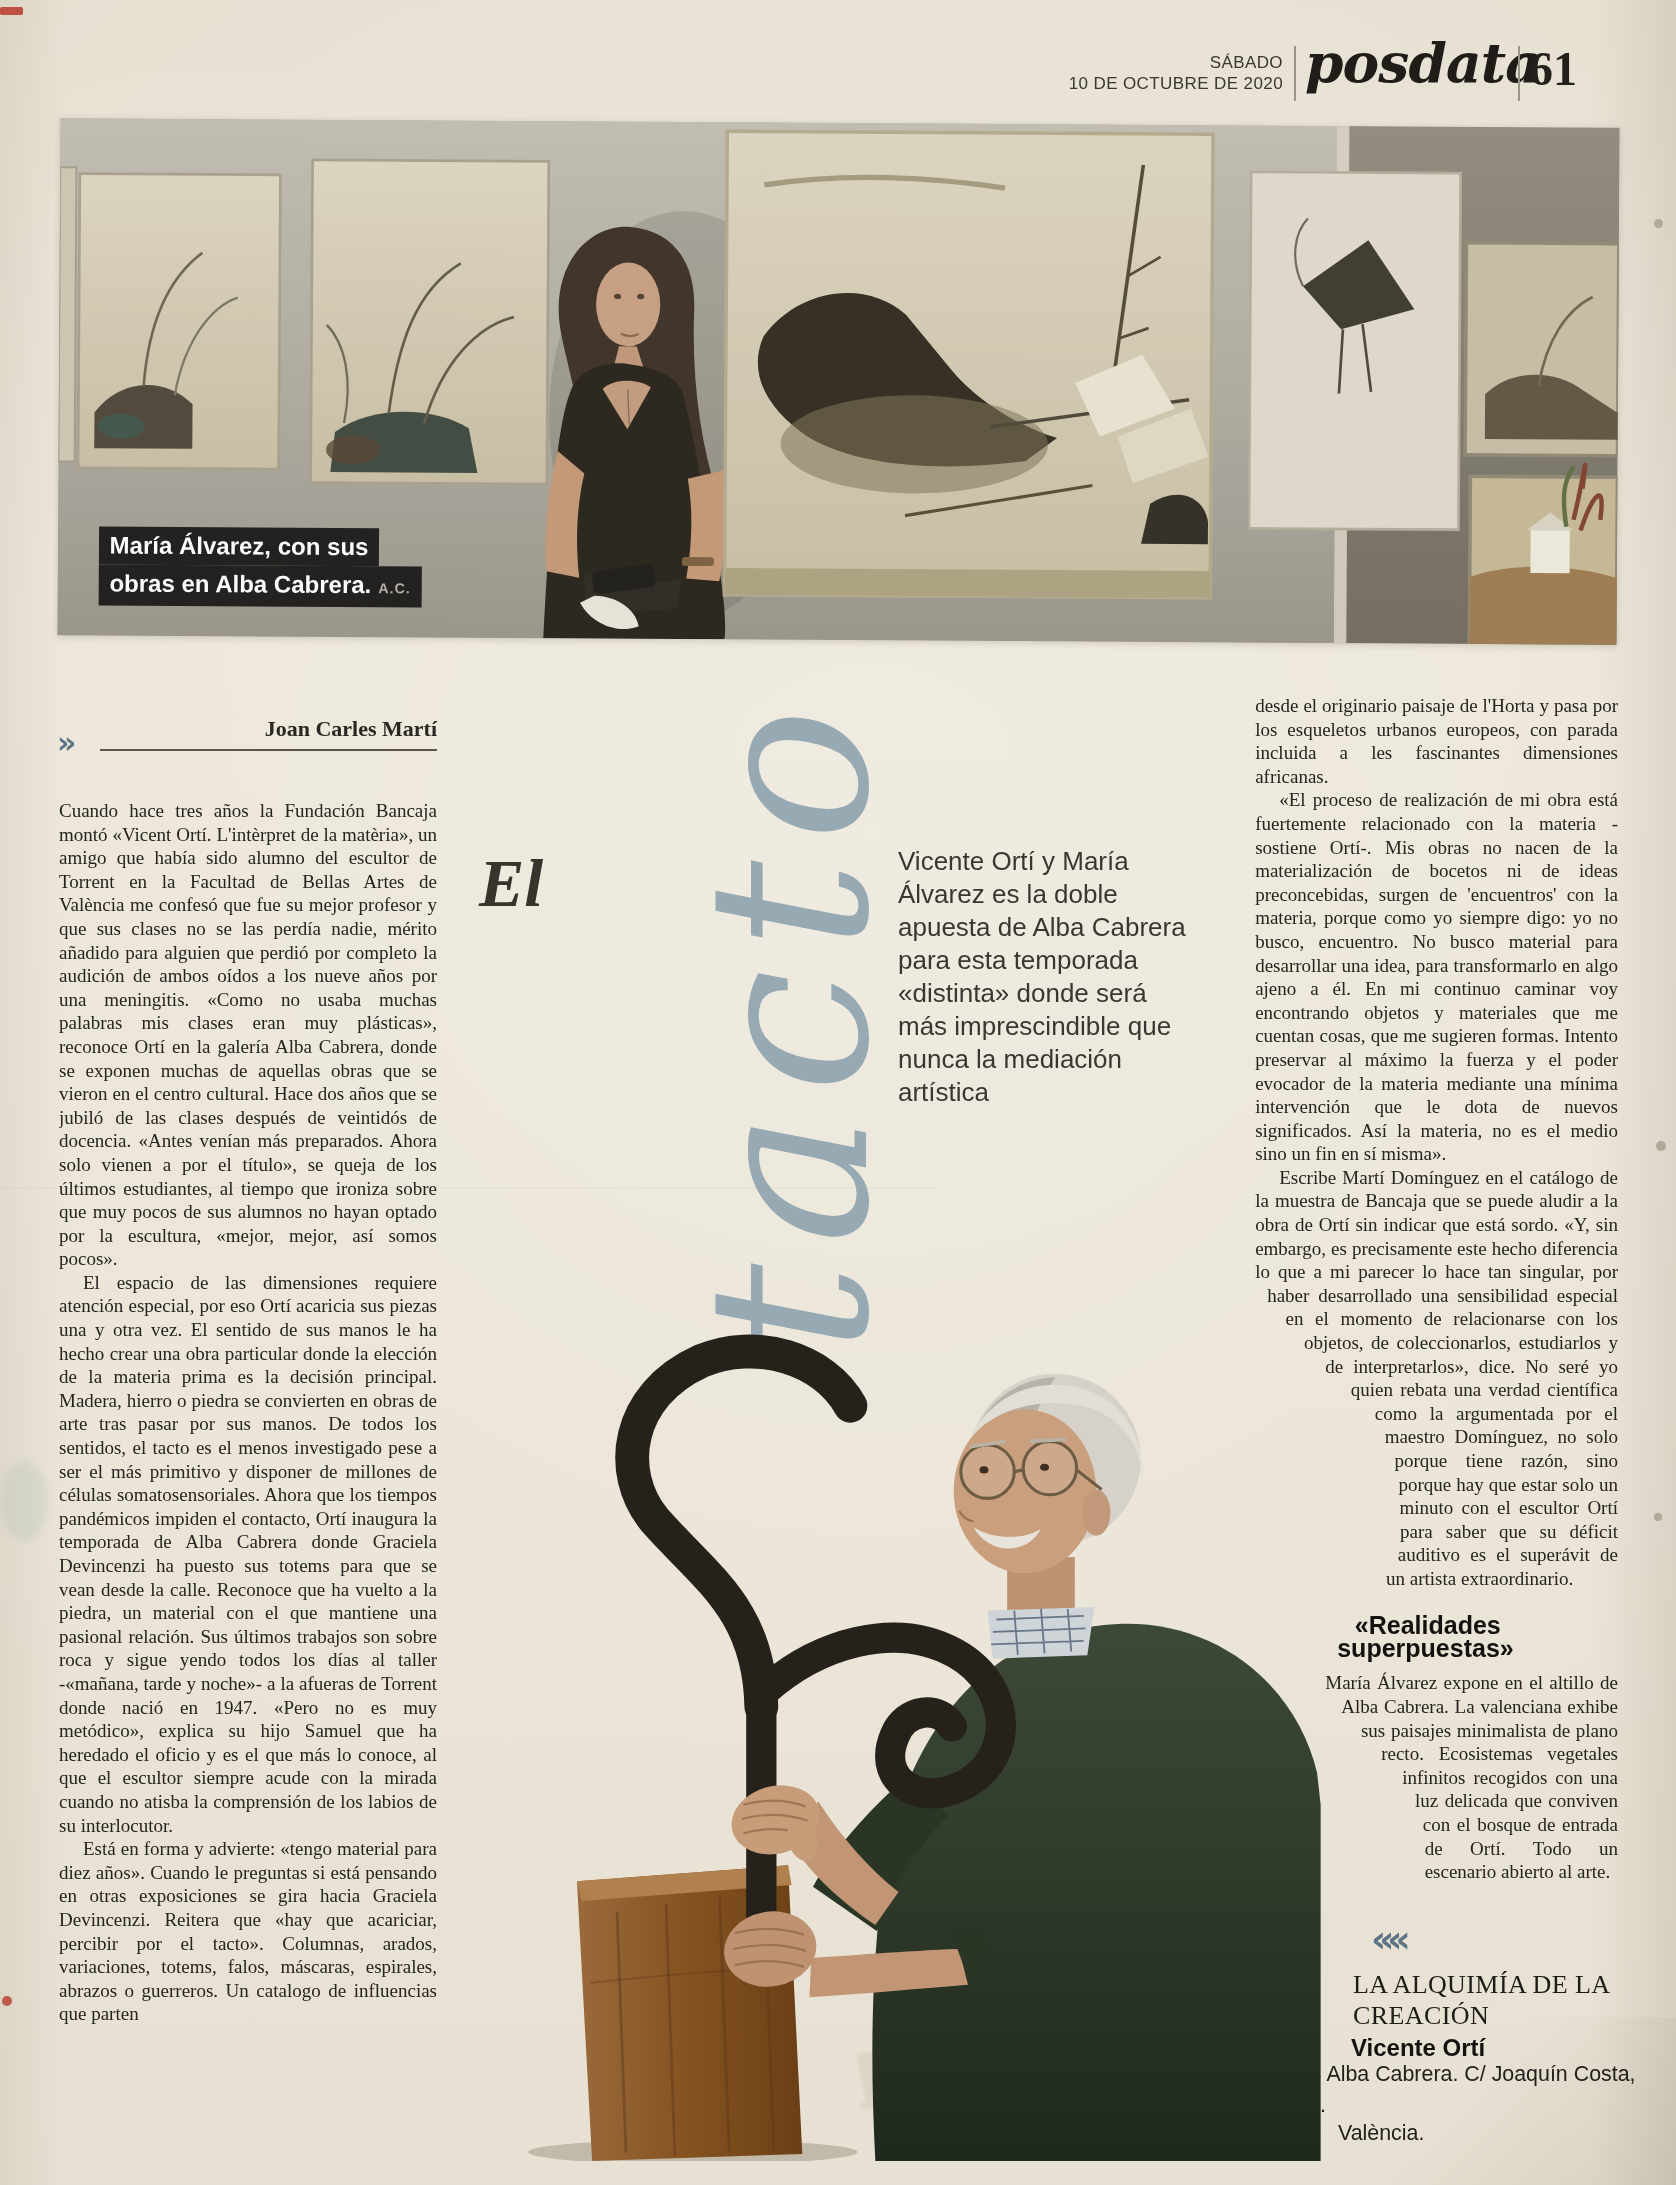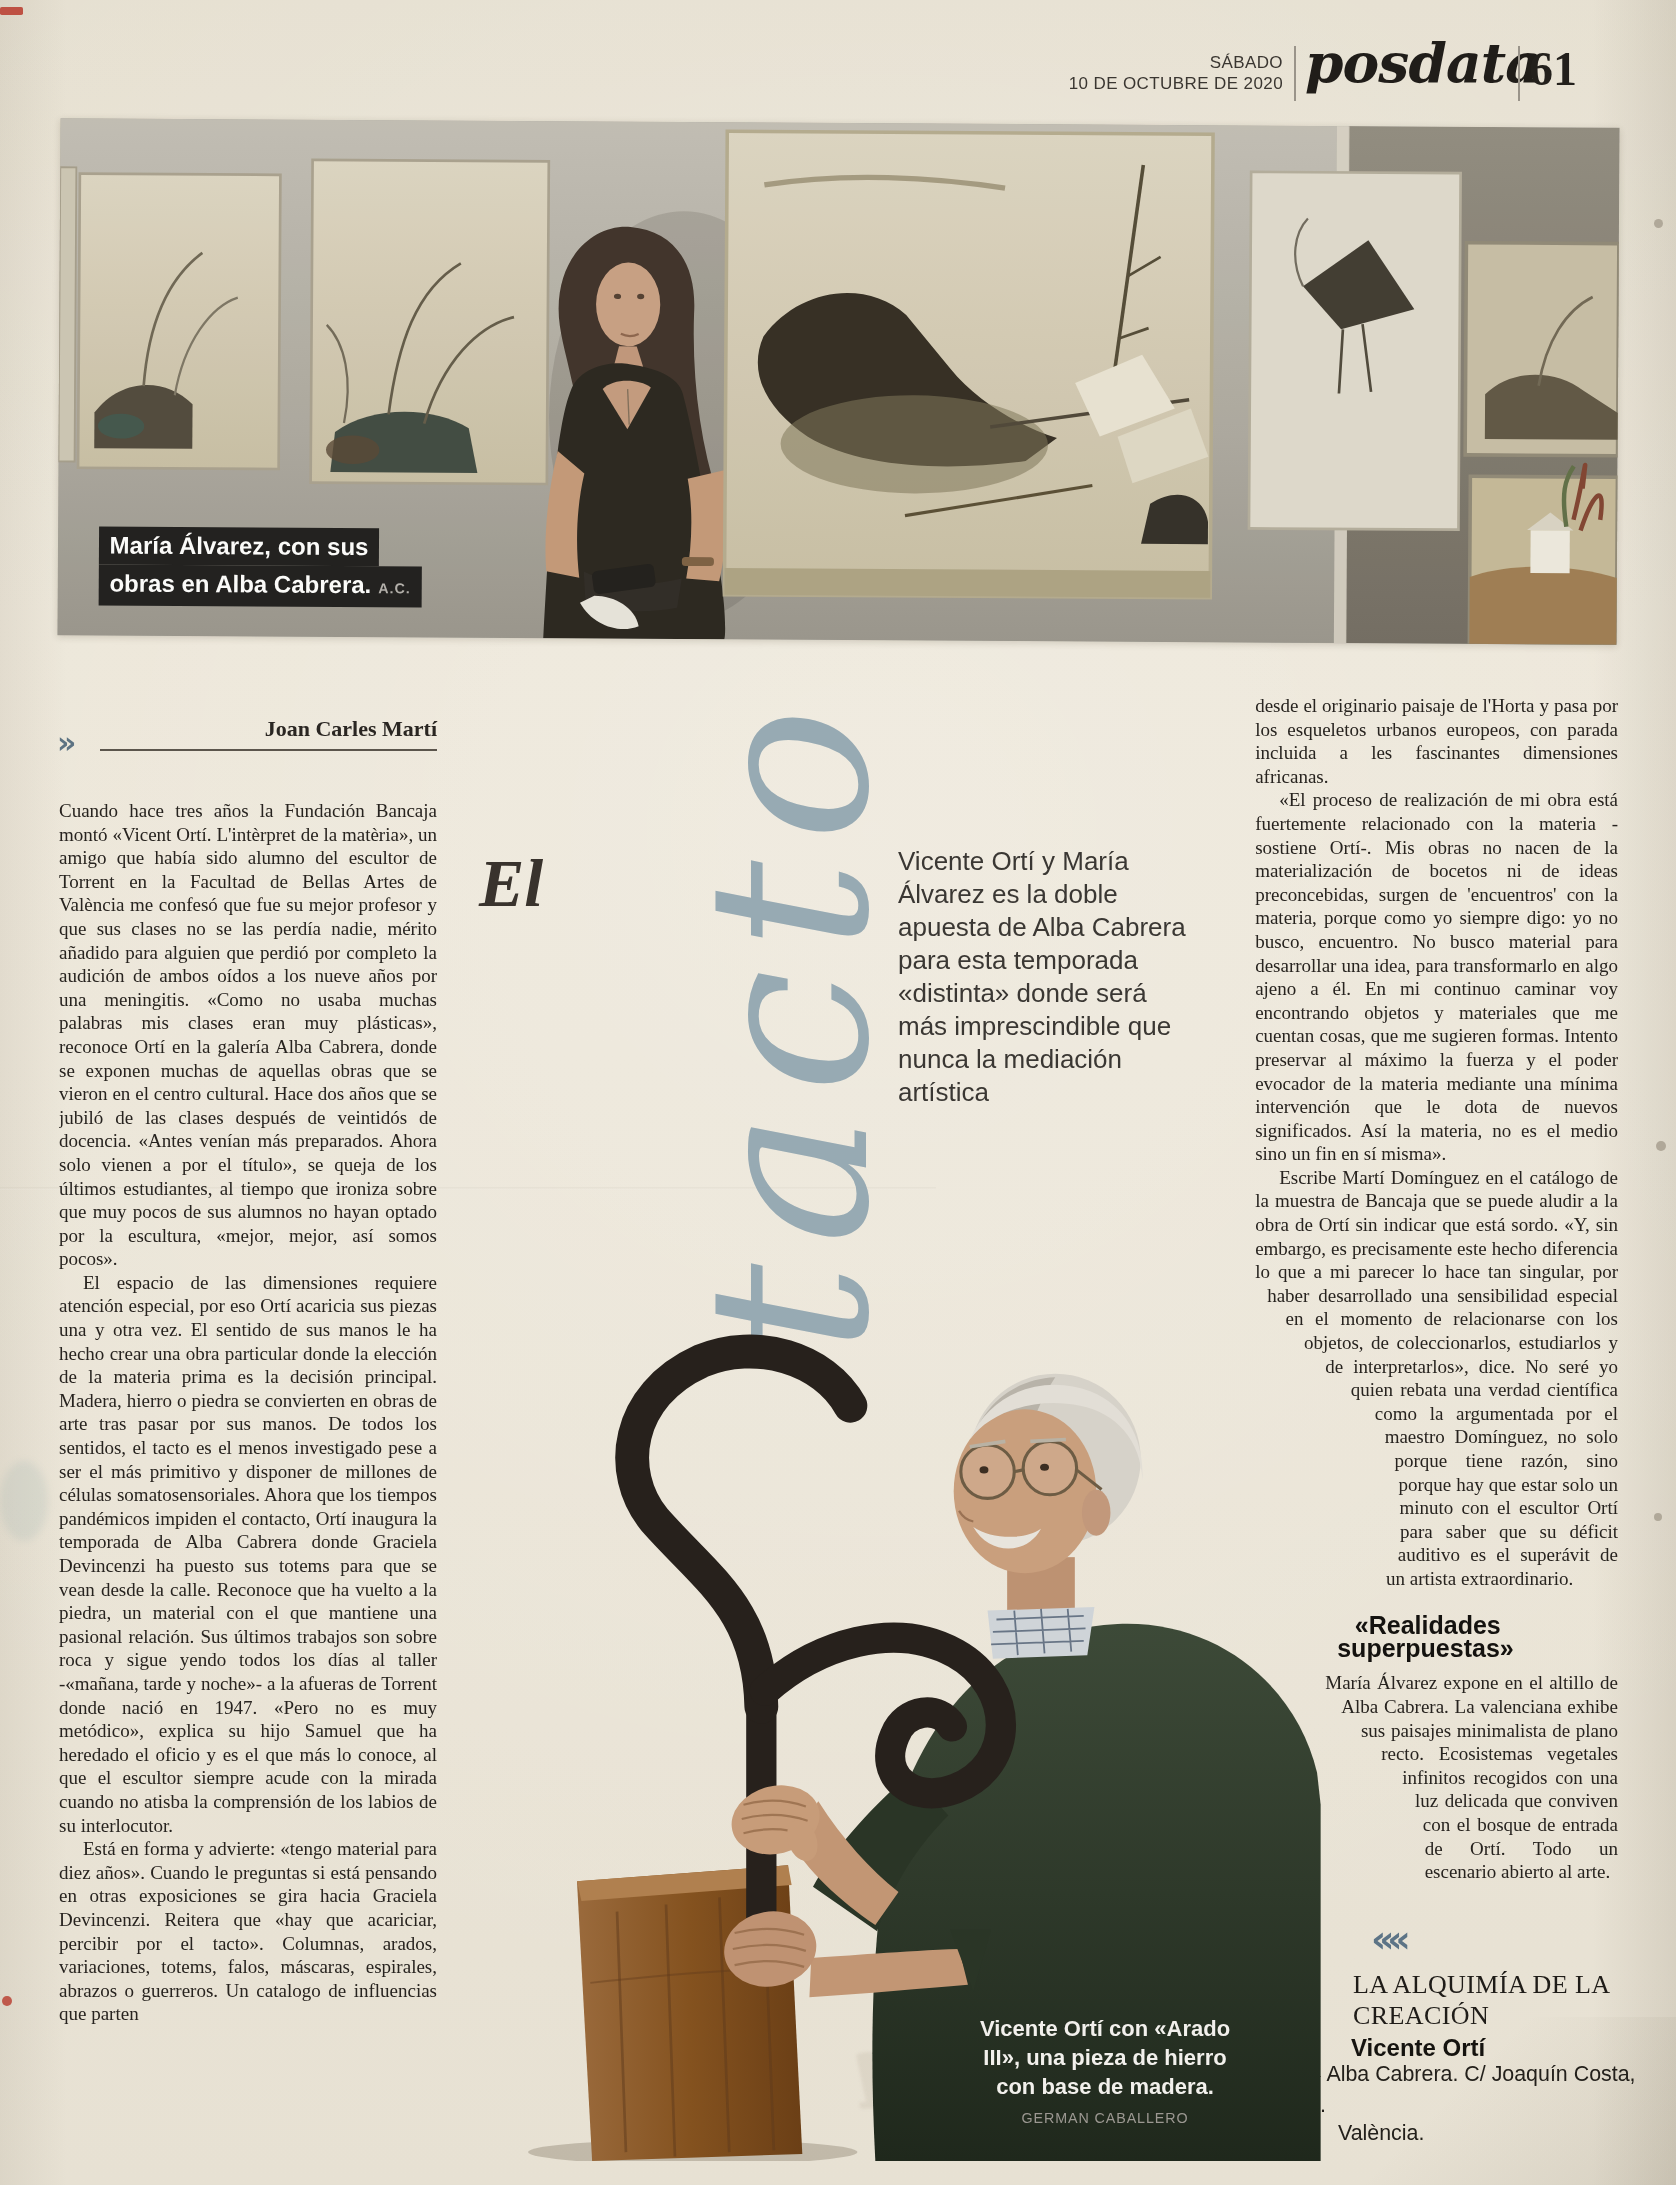--- a/index.html
+++ b/index.html
@@ -312,24 +312,20 @@
 
     <g>
       <ellipse cx="318" cy="577" rx="50" ry="38" fill="#c79c79" transform="rotate(-14 318 577)"></ellipse>
       <path d="M282,560 Q318,550 352,562 M280,576 Q318,566 354,578 M282,592 Q318,582 352,594" stroke="#8a613f" stroke-width="2.5" opacity=".65" fill="none"></path>
       <ellipse cx="312" cy="722" rx="52" ry="42" fill="#bf9272" transform="rotate(-10 312 722)"></ellipse>
       <path d="M272,704 Q312,694 350,706 M270,722 Q312,712 352,724 M272,740 Q312,730 350,742" stroke="#8a613f" stroke-width="2.5" opacity=".65" fill="none"></path>
       <ellipse cx="348" cy="600" rx="16" ry="24" fill="#c79c79" transform="rotate(-20 348 600)"></ellipse>
     </g>
   </svg>
 
-  <div class="photo-caption">
-    <span>Vicente Ortí con «Arado III», una pieza de hierro con base de madera.</span>
-    <span class="credit">GERMAN CABALLERO</span>
-  </div>
 
   <div class="info-chevrons">‹‹‹‹</div>
   <div class="info-title">
     <div>LA ALQUIMÍA DE LA</div>
     <div>CREACIÓN</div>
   </div>
   <div class="info-artist">Vicente Ortí</div>
   <div class="info-address">
     <span class="bullet">▶</span><span>Alba Cabrera. C/ Joaquín Costa, 4.</span>
     <span class="city">València.</span>

